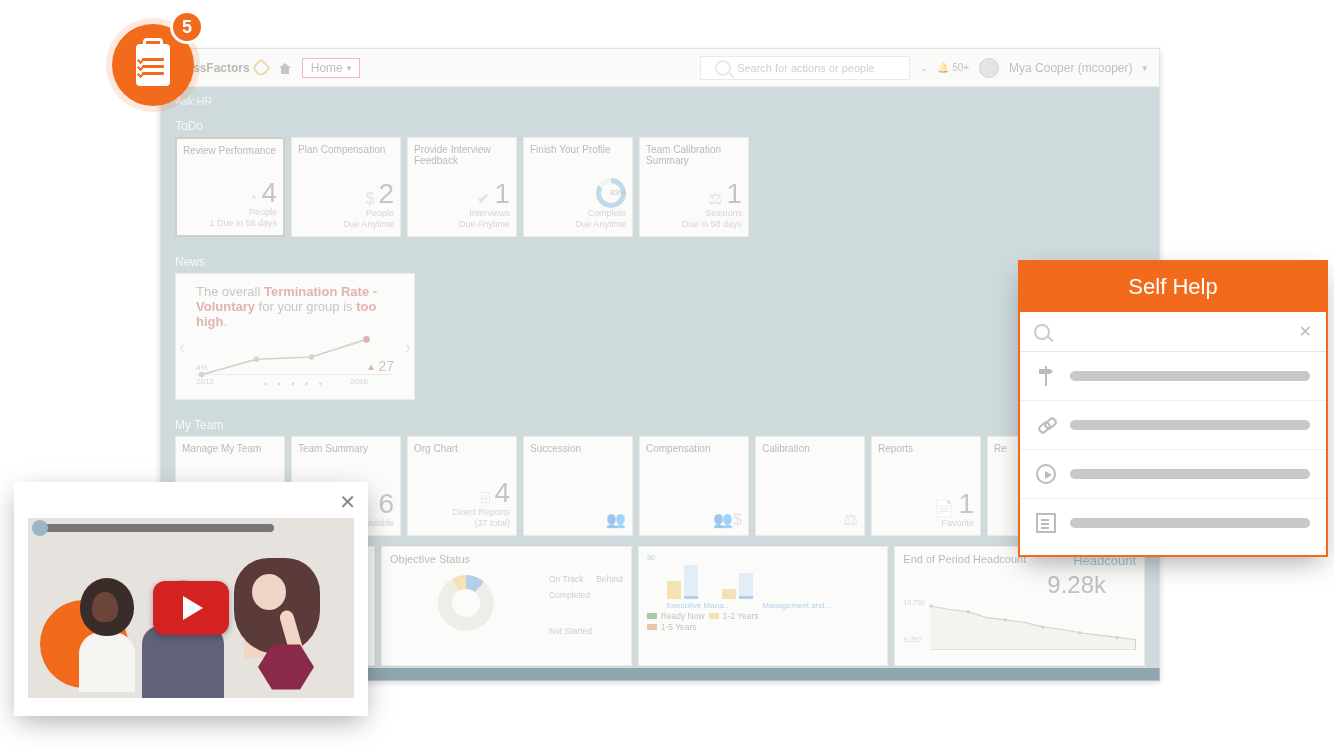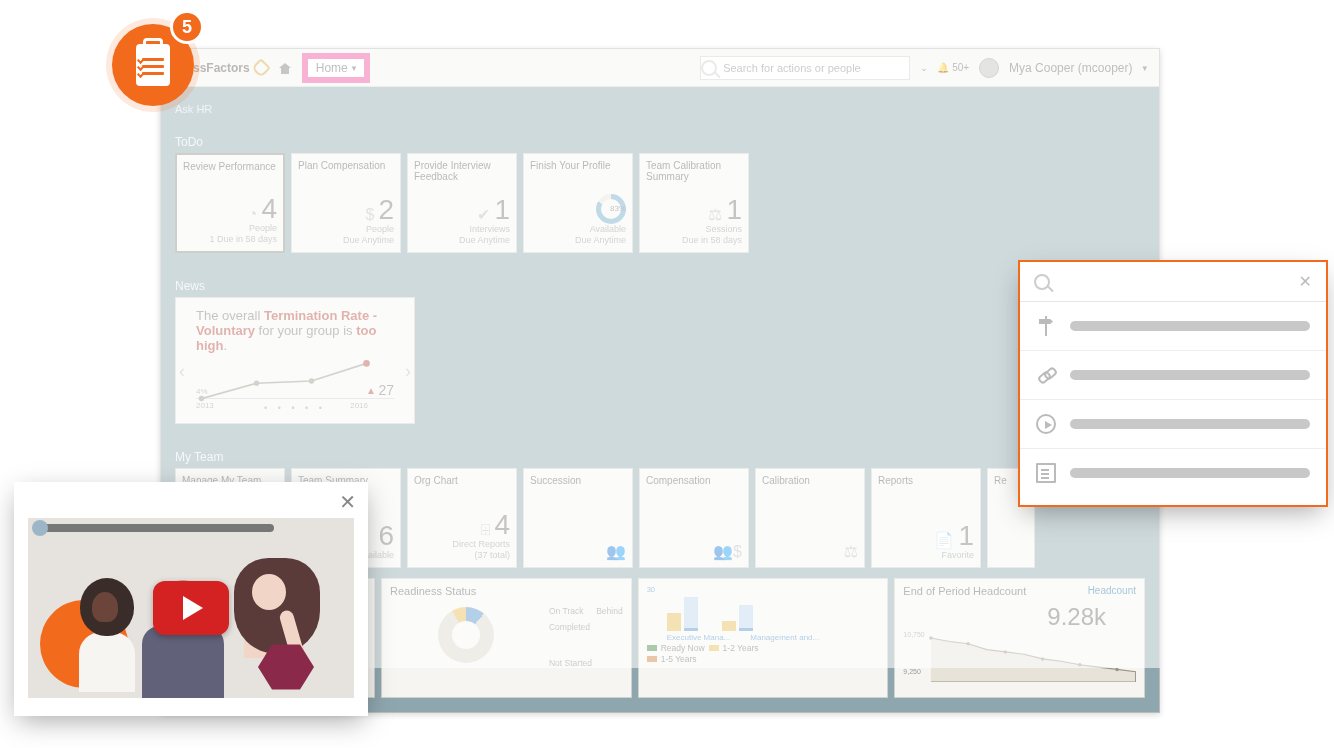--- a/index.html
+++ b/index.html
@@ -35,33 +35,33 @@
     padding: 0 12px;
     font-size: 12px;
     color: #666;
     gap: 10px;
   }
   .brand { font-weight: 600; color: #5a564e; display: flex; align-items: center; gap:4px;}
   .brand-heart { width:14px; height:14px; border:2px solid #d8a23c; border-radius:3px 3px 6px 6px; transform: rotate(45deg);}
   .topbar .spacer { flex: 1; }
   .search-box {
     display:flex; align-items:center; gap:6px;
-    border:1px solid #ccc; height:24px; padding:0 0; background:#fff; font-size:11px; color:#888;
+    border:1px solid #ccc; height:24px; padding:0 14px; background:#fff; font-size:11px; color:#888;
     width:210px;
   }
   .bell-badge { display:flex; align-items:center; font-size:10px; gap:2px; }
   .avatar-s { width:20px; height:20px; border-radius:50%; background:#bfbfbf; border:1px solid #999; }
-  .home-dd { border:6px solid #ec4899; padding:2px 8px; background:#fff; display:flex; align-items:center; gap:4px;}
+  .home-dd { border:1px solid #ec4899; padding:2px 8px; background:#fff; display:flex; align-items:center; gap:4px;}
   .caret-down { font-size:9px; }
   .topbar .house-i { width:14px; height:14px; display:inline-block; position:relative;}
   .topbar .house-i::before{content:"";position:absolute;top:2px;left:1px;width:0;height:0;border-left:6px solid transparent;border-right:6px solid transparent;border-bottom:5px solid #777;}
   .topbar .house-i::after{content:"";position:absolute;top:7px;left:3px;width:8px;height:6px;background:#777;}
 
   .section-bar {
-    padding: 16px 14px 4px;
+    padding: 8px 14px 4px;
     font-size: 12px; color:#e6eef2;
   }
   .section-bar.small { font-size:11px; opacity:.9; }
 
   .tile-row { display:flex; gap:6px; padding: 0 14px 10px; }
   .tile {
     background:#f6f5f2;
     border:1px solid #d2d0cc;
     width: 110px; height: 100px;
     padding:6px; font-size:10px; color:#5a5a5a;
@@ -295,21 +295,21 @@
       </div>
     </div>
     <div class="tile">
       <div>Finish Your Profile</div>
       <div>
         <div class="t-big">
             <div class="ring83">
               <span>83%</span>
             </div>
           </div>
-        <div class="t-sub">Available</div>
+        <div class="t-sub">Complete</div>
         <div class="t-sub">Due Anytime</div>
       </div>
     </div>
     <div class="tile">
       <div>Team Calibration Summary</div>
       <div>
         <div class="t-big">
             <span class="t-ic">⚖</span>
             <span class="t-num">1</span>
           </div>
@@ -405,21 +405,21 @@
       <div>Re</div>
     </div>
   </div>
 
   <div class="widget-row">
     <div class="widget" style="flex:0 0 200px">
       <div style="height:70px"></div>
       <div>ity Assura...</div>
     </div>
     <div class="widget">
-      <div class="w-title">Readiness Status</div>
+      <div class="w-title">Objective Status</div>
       <div style="display:flex;gap:6px">
         <div class="donut"></div>
         <div style="font-size:8.5px;line-height:1.8;color:#888">
           <div class="legend-row"><span>On Track</span>&nbsp;&nbsp;<span>Behind</span></div>
           <div class="legend-row">
               <span>Completed</span>
             </div>
           <div style="height:18px"></div>
           <div class="legend-row">
               <span>Not Started</span>
@@ -434,39 +434,39 @@
           <div class="succ-set">
               <div class="b1" style="height:18px"></div>
               <div class="b2" style="height:34px"></div>
             </div>
           <div class="succ-set">
               <div class="b1" style="height:10px"></div>
               <div class="b2" style="height:26px"></div>
             </div>
         </div>
       </div>
-      <div style="display:flex;gap:20px;margin-left:20px;font-size:8px;color:#4a8fc9">
+      <div style="display:flex;gap:32px;margin-left:20px;font-size:8px;color:#4a8fc9">
         <span>Executive Mana...</span>
           <span>Management and...</span>
       </div>
       <div class="legend-row">
           <span class="sw" style="background:#3a7f3a"></span>
           <span>Ready Now</span>
         <span class="sw" style="background:#e8b94d"></span>
           <span>1-2 Years</span>
         </div>
       <div class="legend-row">
           <span class="sw" style="background:#c97b32"></span>
           <span>1-5 Years</span>
         </div>
     </div>
     <div class="widget">
       <div style="display:flex;justify-content:space-between">
         <span class="w-title">End of Period Headcount</span>
-        <span style="font-size:10px;color:#2a7aa3">Headcount</span>
+        <span style="font-size:13px;color:#2a7aa3">Headcount</span>
       </div>
       <div class="hc-big">9.28k</div>
       <div class="hc-area">
         <div style="position:absolute;left:0;top:0;font-size:7px;color:#999">10,750</div>
         <div style="position:absolute;left:0;bottom:0;font-size:7px;color:#999">9,250</div>
         <svg viewBox="0 0 200 44" preserveAspectRatio="none">
           <polyline fill="#e7e3d8" stroke="#9a9486" stroke-width="1" points="24,6 40,9 56,11 72,16 88,18 104,20 120,24 136,26 152,29 168,31 184,33 200,35 200,44 24,44"></polyline>
           <g fill="#9a9486">
               <circle cx="24" cy="6" r="1.5"></circle>
               <circle cx="56" cy="11" r="1.5"></circle>
@@ -513,20 +513,21 @@
         <div class="hair"></div>
         <div class="body"></div>
         <div class="arm"></div>
       </div>
     <div class="hex"></div>
     <div class="play-btn"></div>
   </div>
 </div>
 
 <div class="selfhelp">
+  <div class="sh-head">Self Help</div>
   <div class="sh-search">
     <span class="mag"></span>
     <span style="flex:1"></span>
     <span class="x2">✕</span>
   </div>
   <div class="sh-item">
     <div class="sh-ic ic-sign"></div>
     <div class="sh-ph" style="width:68%"></div>
   </div>
   <div class="sh-item">

